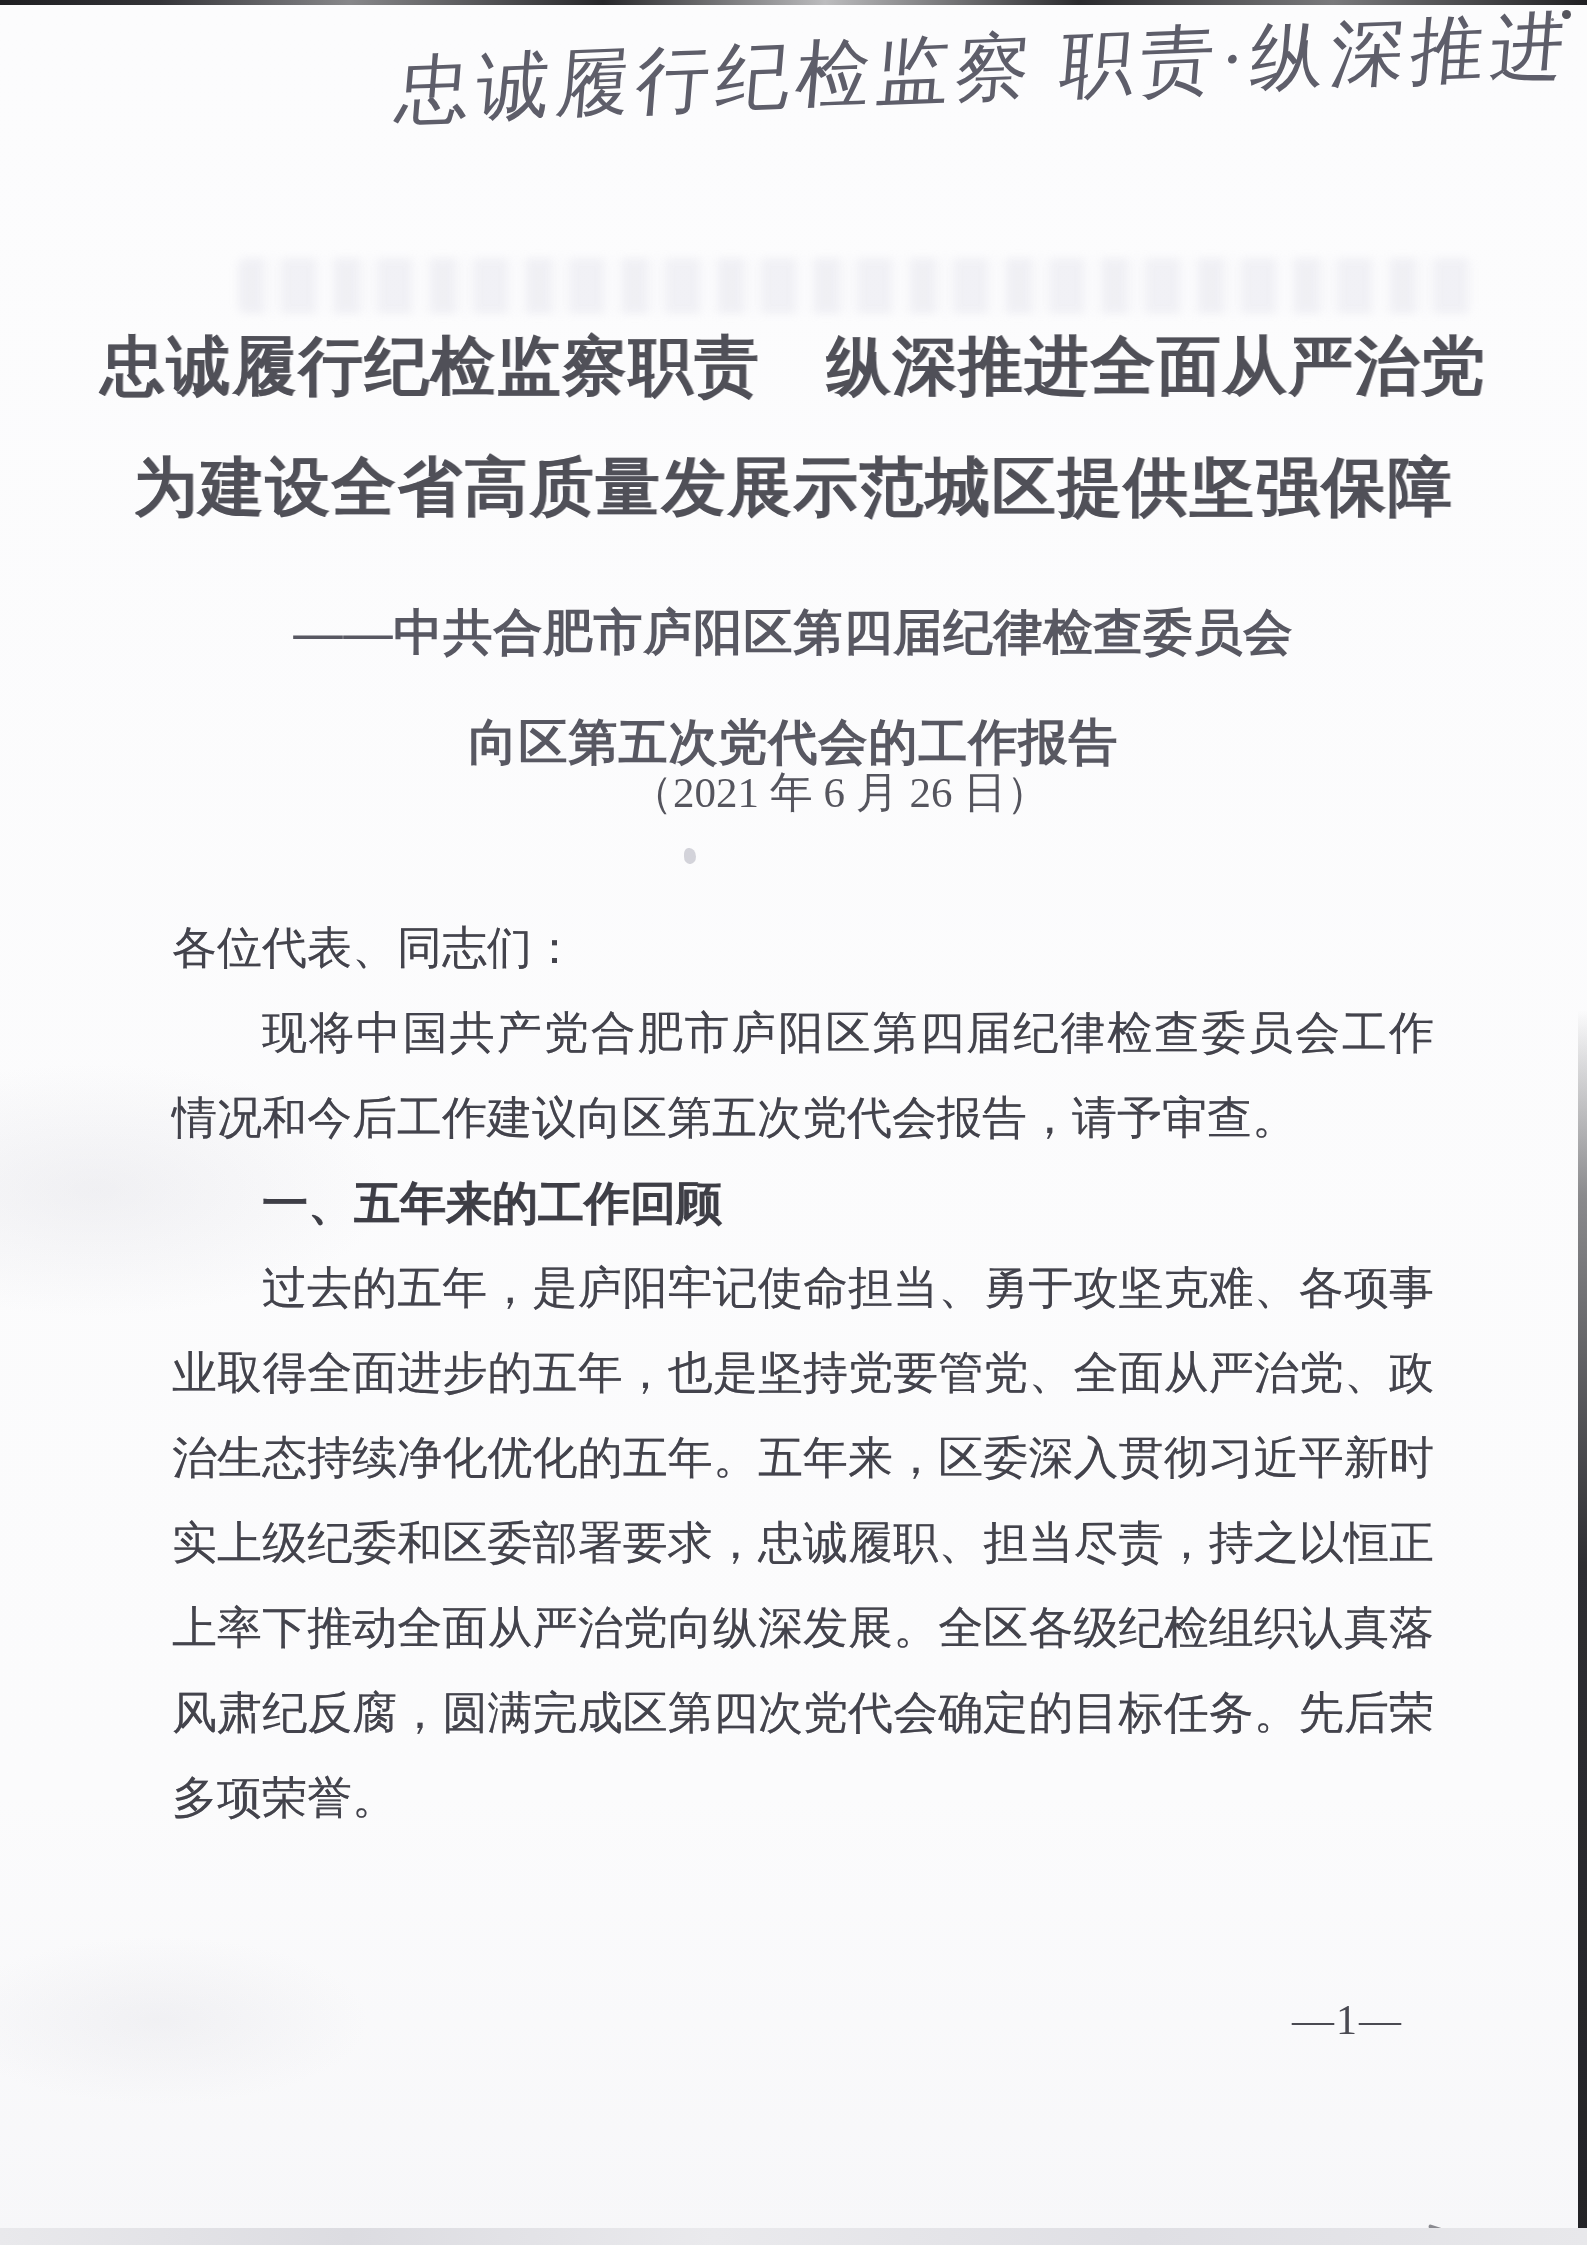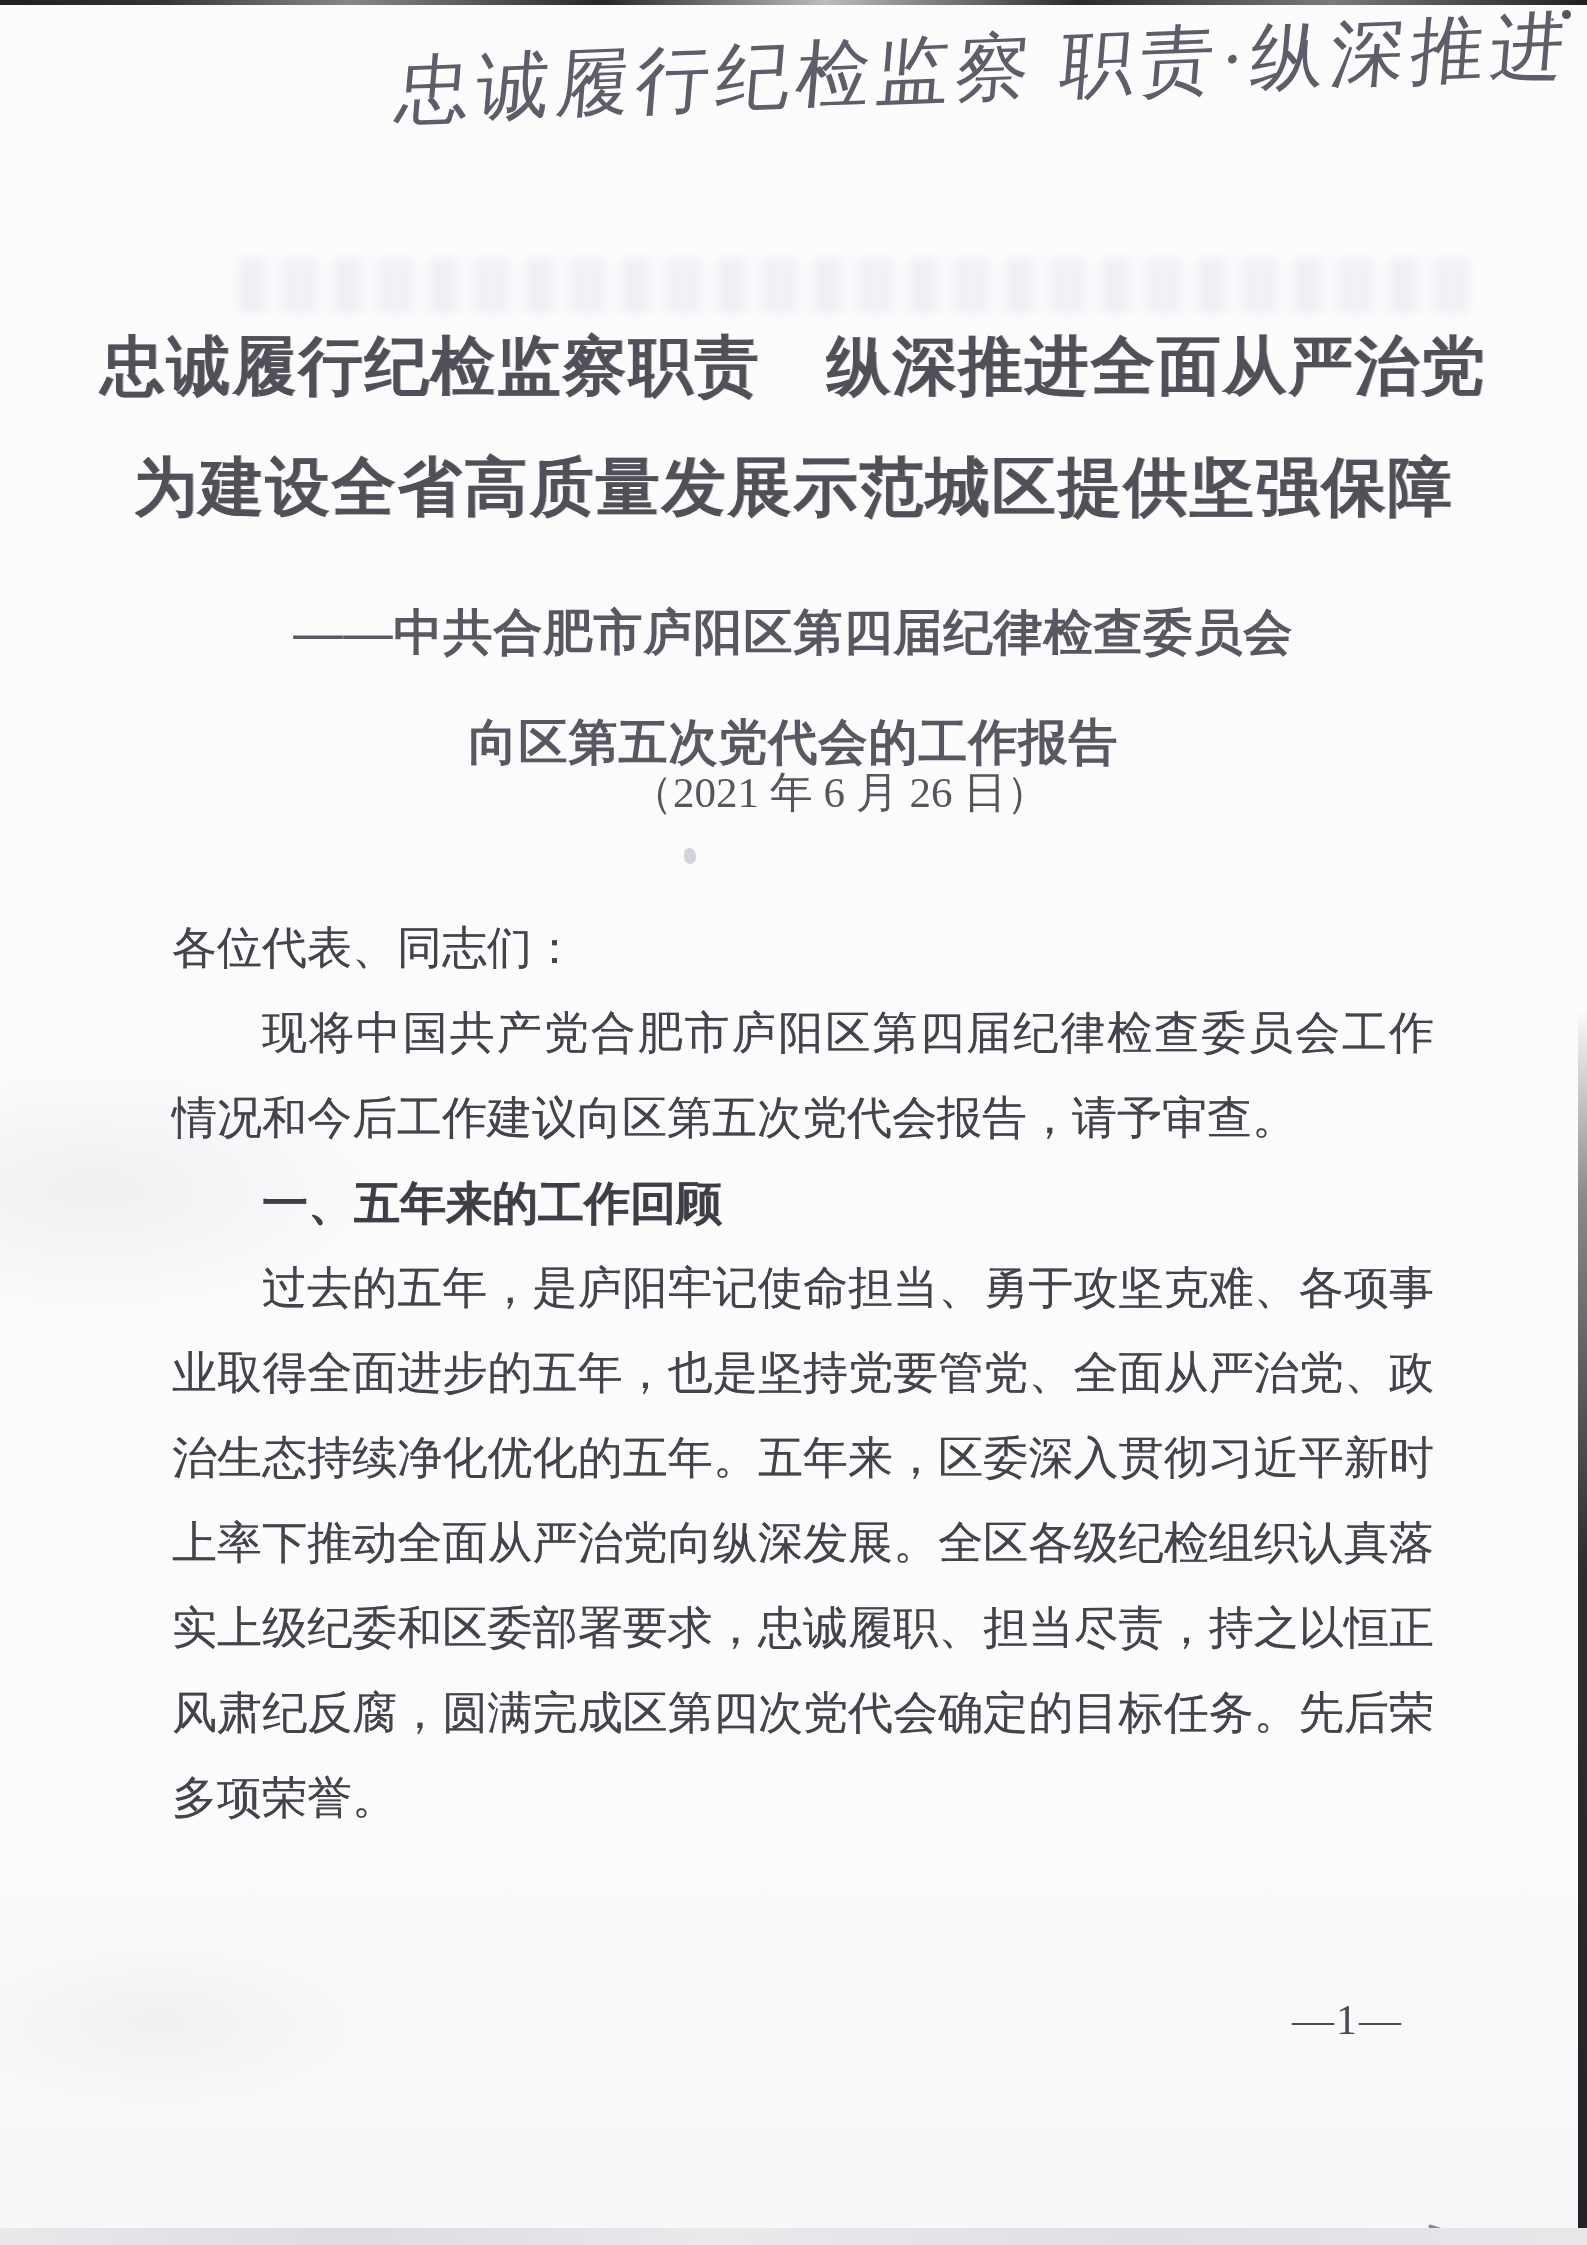--- a/index.html
+++ b/index.html
@@ -155,22 +155,22 @@
   <div class="smudge-mid"></div>
 
   <div class="body-block">
     <div class="body-line">各位代表、同志们：</div>
     <div class="body-line full indent">现将中国共产党合肥市庐阳区第四届纪律检查委员会工作</div>
     <div class="body-line">情况和今后工作建议向区第五次党代会报告，请予审查。</div>
     <div class="body-line indent section-heading">一、五年来的工作回顾</div>
     <div class="body-line full indent">过去的五年，是庐阳牢记使命担当、勇于攻坚克难、各项事</div>
     <div class="body-line full">业取得全面进步的五年，也是坚持党要管党、全面从严治党、政</div>
     <div class="body-line full">治生态持续净化优化的五年。五年来，区委深入贯彻习近平新时</div>
+    <div class="body-line full">实上级纪委和区委部署要求，忠诚履职、担当尽责，持之以恒正</div>
     <div class="body-line full">上率下推动全面从严治党向纵深发展。全区各级纪检组织认真落</div>
-    <div class="body-line full">实上级纪委和区委部署要求，忠诚履职、担当尽责，持之以恒正</div>
     <div class="body-line full">风肃纪反腐，圆满完成区第四次党代会确定的目标任务。先后荣</div>
     <div class="body-line">多项荣誉。</div>
   </div>
 
   <div class="page-number">—1—</div>
 
   <div class="edge-right"></div>
   <div class="corner-tick"></div>
   <div class="edge-bottom"></div>
 

